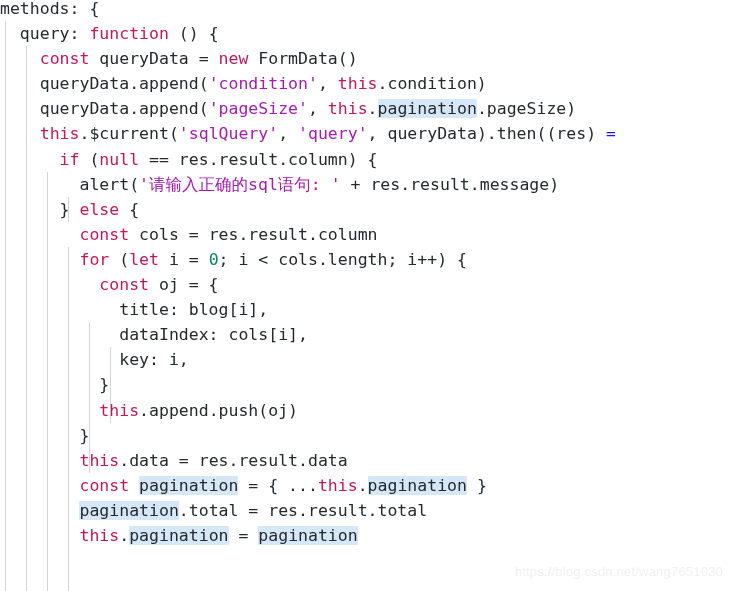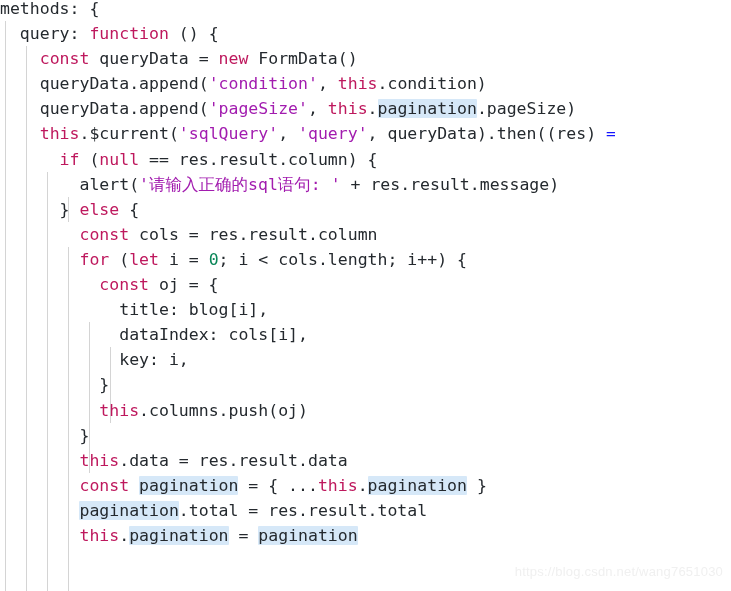--- a/index.html
+++ b/index.html
@@ -112,21 +112,21 @@
         <div class="code-line"><span class="tok-plain">      </span><span class="tok-keyword">if</span><span class="tok-plain"> (</span><span class="tok-keyword">null</span><span class="tok-plain"> == res.result.column) {</span></div>
         <div class="code-line"><span class="tok-plain">        alert(</span><span class="tok-string">'请输入正确的sql语句: '</span><span class="tok-plain"> + res.result.message)</span></div>
         <div class="code-line"><span class="tok-plain">      } </span><span class="tok-keyword">else</span><span class="tok-plain"> {</span></div>
         <div class="code-line"><span class="tok-plain">        </span><span class="tok-keyword">const</span><span class="tok-plain"> cols = res.result.column</span></div>
         <div class="code-line"><span class="tok-plain">        </span><span class="tok-keyword">for</span><span class="tok-plain"> (</span><span class="tok-keyword">let</span><span class="tok-plain"> i = </span><span class="tok-number">0</span><span class="tok-plain">; i &lt; cols.length; i++) {</span></div>
         <div class="code-line"><span class="tok-plain">          </span><span class="tok-keyword">const</span><span class="tok-plain"> oj = {</span></div>
         <div class="code-line"><span class="tok-plain">            title: blog[i],</span></div>
         <div class="code-line"><span class="tok-plain">            dataIndex: cols[i],</span></div>
         <div class="code-line"><span class="tok-plain">            key: i,</span></div>
         <div class="code-line"><span class="tok-plain">          }</span></div>
-        <div class="code-line"><span class="tok-plain">          </span><span class="tok-keyword">this</span><span class="tok-plain">.columns.push(oj)</span></div>
+        <div class="code-line"><span class="tok-plain">          </span><span class="tok-keyword">this</span><span class="tok-plain">.append.push(oj)</span></div>
         <div class="code-line"><span class="tok-plain">        }</span></div>
         <div class="code-line"><span class="tok-plain">        </span><span class="tok-keyword">this</span><span class="tok-plain">.data = res.result.data</span></div>
         <div class="code-line"><span class="tok-plain">        </span><span class="tok-keyword">const</span><span class="tok-plain"> </span><span class="tok-plain hl">pagination</span><span class="tok-plain"> = { ...</span><span class="tok-keyword">this</span><span class="tok-plain">.</span><span class="tok-plain hl">pagination</span><span class="tok-plain"> }</span></div>
         <div class="code-line"><span class="tok-plain">        </span><span class="tok-plain hl">pagination</span><span class="tok-plain">.total = res.result.total</span></div>
         <div class="code-line"><span class="tok-plain">        </span><span class="tok-keyword">this</span><span class="tok-plain">.</span><span class="tok-plain hl">pagination</span><span class="tok-plain"> = </span><span class="tok-plain hl">pagination</span></div>
       </div>
 
   </div>
 
   <div id="watermark">https://blog.csdn.net/wang7651030</div>

